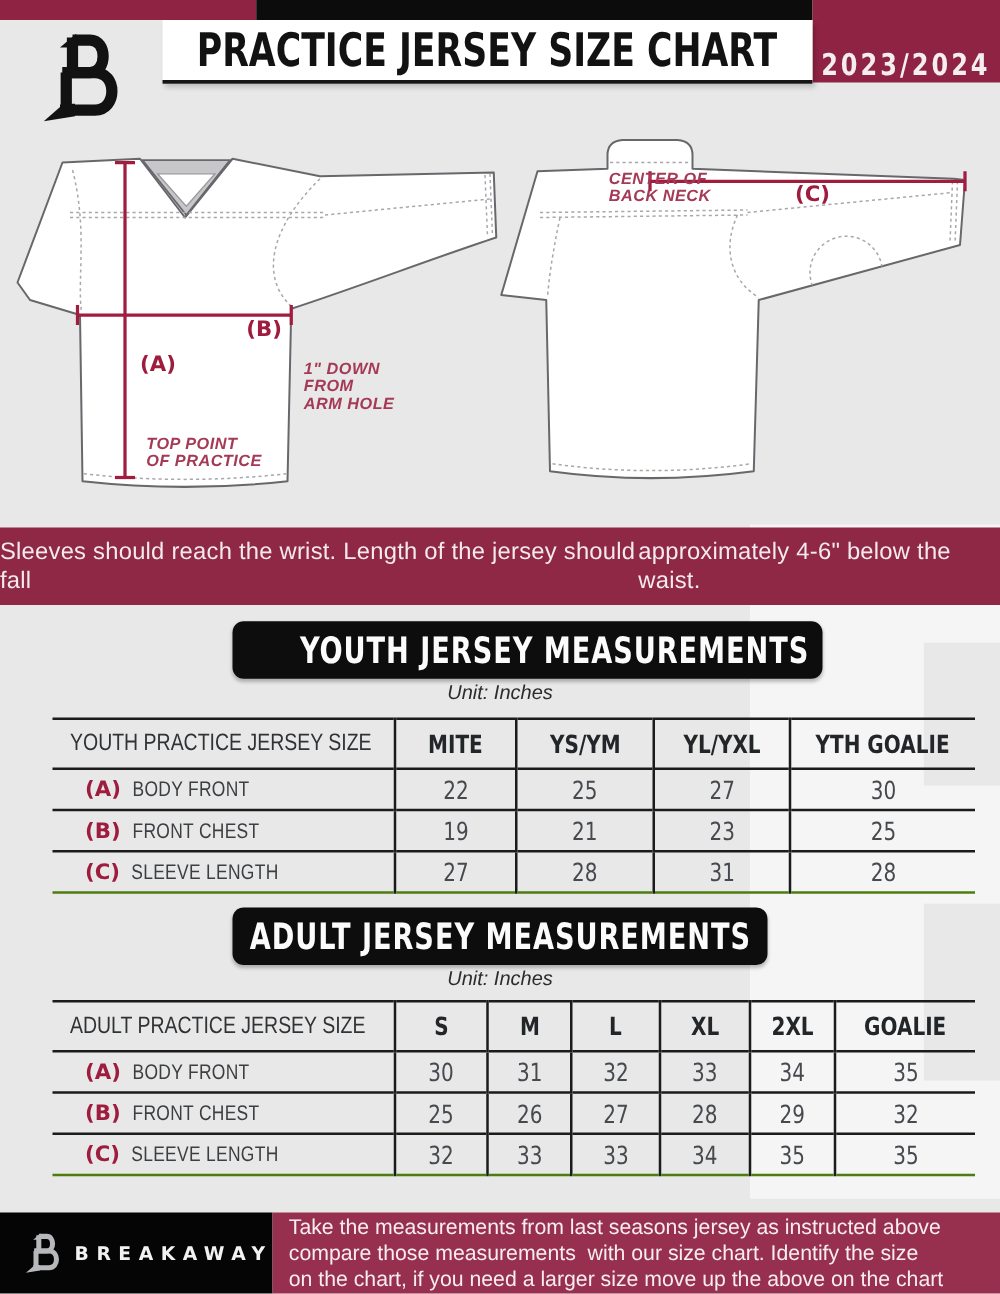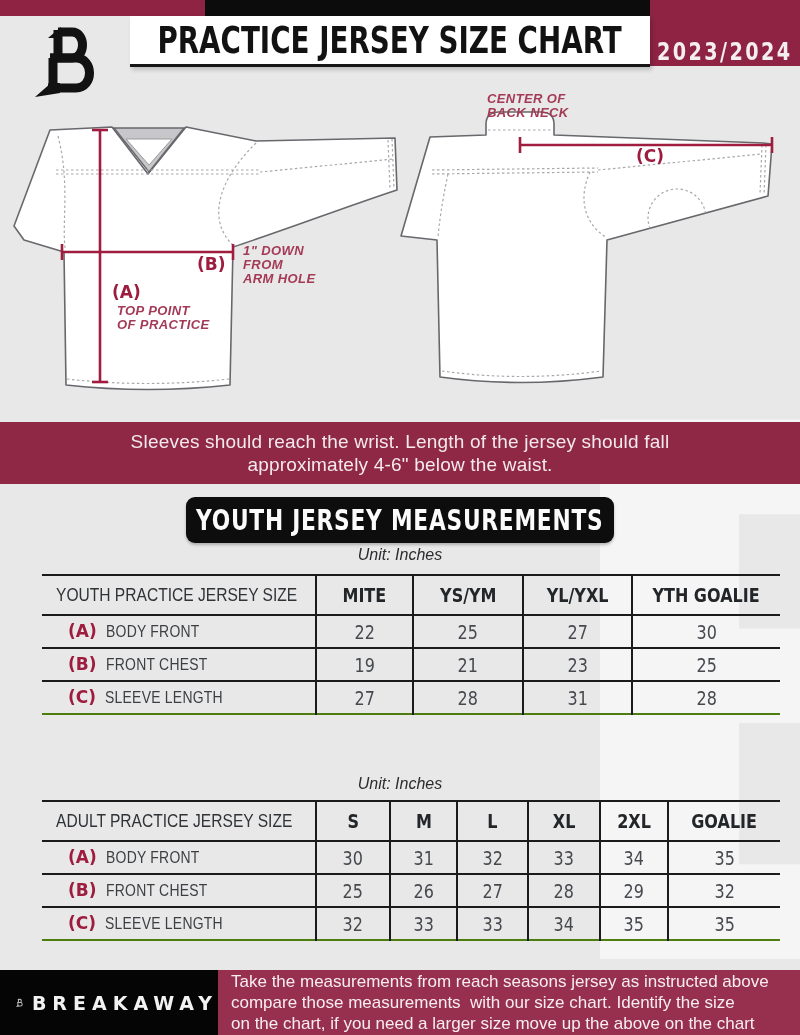--- a/index.html
+++ b/index.html
@@ -43,36 +43,36 @@
     color:#121212; font-family:"DejaVu Sans", sans-serif; font-weight:bold;
     font-size:37px; letter-spacing:0px;
   }
   .logo-box { left:20px; top:22px; width:84px; height:82px; z-index:3; }
 
   
   .diagram { left:0; top:66px; width:800px; height:356px; z-index:1; }
   .front-svg { position:absolute; left:8px;  top:44px; }
   .back-svg  { position:absolute; left:400px; top:24px; }
   .ann { position:absolute; color:#a43a56; font-style:italic; font-weight:bold;
-         font-size:13px; line-height:1.06; letter-spacing:0.4px; white-space:pre-line; z-index:4; }
+         font-size:13px; line-height:1.06; letter-spacing:0.4px; white-space:pre-line; z-index:4;margin-top:44px; }
   .annkey { position:absolute; color:#9e1c3e; font-weight:bold; font-style:normal;
             font-size:17px; font-family:"DejaVu Sans", sans-serif; z-index:4; }
 
   
   .banner { left:0; top:422px; width:800px; height:62px; background:#8e2844; z-index:2;
-            display:flex; flex-direction:column; align-items:center; justify-content:center; }
+            display:flex; flex-direction:row; align-items:center; justify-content:center; }
   .banner div { color:#f4e9ed; font-size:19px; line-height:23px; letter-spacing:0.2px; }
 
   
   .bar-black { width:428px; height:46px; background:#0d0d0d; border-radius:9px; z-index:2;
                display:flex; align-items:center; justify-content:center;
                box-shadow:0 2px 3px rgba(0,0,0,0.25); }
   .bar-black .txt { color:#fbfbfb; font-family:"DejaVu Sans", sans-serif; font-weight:bold;
                     font-size:29px; letter-spacing:1px; }
-  .bar-youth { left:186px; top:497px; }
+  .bar-youth { left:186px; top:497px;padding-left:44px; }
   .bar-adult { left:186px; top:726px; }
   .unit { width:800px; text-align:center; font-style:italic; font-size:16px; color:#2c2c2e; z-index:2; }
   .unit-youth { left:0; top:546px; }
   .unit-adult { left:0; top:775px; }
 
   
   .size-table { position:absolute; left:42px; width:738px; border-collapse:collapse;
                 table-layout:fixed; z-index:1; }
   .tbl-youth { top:574px; }
   .tbl-adult { top:800px; }
@@ -87,21 +87,21 @@
   .th-size  { font-family:"DejaVu Sans", sans-serif; font-weight:bold; font-size:20px; color:#232629; }
   .rowkey   { font-family:"DejaVu Sans", sans-serif; font-weight:bold; font-size:17px;
               color:#9e1c3e; margin-right:9px; display:inline-block; padding-left:12px; }
   .rowlabel { font-size:17px; color:#3c3f42; letter-spacing:0.3px; }
   .val      { font-family:"DejaVu Sans", sans-serif; font-size:20px; color:#46494d; }
 
   
   .footer-black { left:0; top:970px; width:218px; height:65px; background:#050505; z-index:2;
                   display:flex; align-items:center; }
   .brand-word { color:#f2f2f2; font-family:"DejaVu Sans", sans-serif; font-weight:bold;
-                font-size:19px; letter-spacing:6px; margin-left:8px; }
+                font-size:15px; letter-spacing:6px; margin-left:8px; }
   .footer-maroon { left:218px; top:970px; width:582px; height:65px; background:#97304e; z-index:2;
                    display:flex; flex-direction:column; justify-content:center; padding-left:13px;
                    box-sizing:border-box; }
   .footer-maroon div { color:#f7edf1; font-size:17px; line-height:21px; white-space:pre; }
 
   svg { display:block; }
 </style>
 </head>
 <body>
 
@@ -241,20 +241,23 @@
     <tr class="body">
       <td class="lcell"><span class="rowkey">(C)</span><span class="rowlabel condL">SLEEVE LENGTH</span></td>
       <td class="vcell"><span class="val cond8">27</span></td>
       <td class="vcell"><span class="val cond8">28</span></td>
       <td class="vcell"><span class="val cond8">31</span></td>
       <td class="vcell"><span class="val cond8">28</span></td>
     </tr>
   </tbody>
     </table>
 
+  <div class="abs bar-black bar-adult">
+    <span class="txt cond">ADULT JERSEY MEASUREMENTS</span>
+  </div>
   <div class="abs unit unit-adult">Unit: Inches</div>
 
   <table class="size-table tbl-adult">
     <colgroup>
         <col style="width:274px">
         <col style="width:74px">
         <col style="width:67px">
         <col style="width:71px">
         <col style="width:72px">
         <col style="width:68px">
@@ -307,18 +310,18 @@
         <path d="M38 8 V36"></path>
         <path d="M30 36 H56 C74 36 74 66 56 66 H28"></path>
         <path d="M33 36 V66"></path>
       </g>
       <path d="M41 5 L28 16 L41 16 Z" fill="#b7b8bc"></path>
       <path d="M31 61 L15 75 L40 71 L40 61 Z" fill="#b7b8bc"></path>
     </svg>
     <span class="brand-word">BREAKAWAY</span>
   </div>
   <div class="abs footer-maroon">
-    <div>Take the measurements from reach seasons jersey as instructed above</div>
+    <div>Take the measurements from last seasons jersey as instructed above</div>
     <div>compare those measurements  with our size chart. Identify the size</div>
     <div>on the chart, if you need a larger size move up the above on the chart</div>
   </div>
 
 </div>
 
 </body></html>

